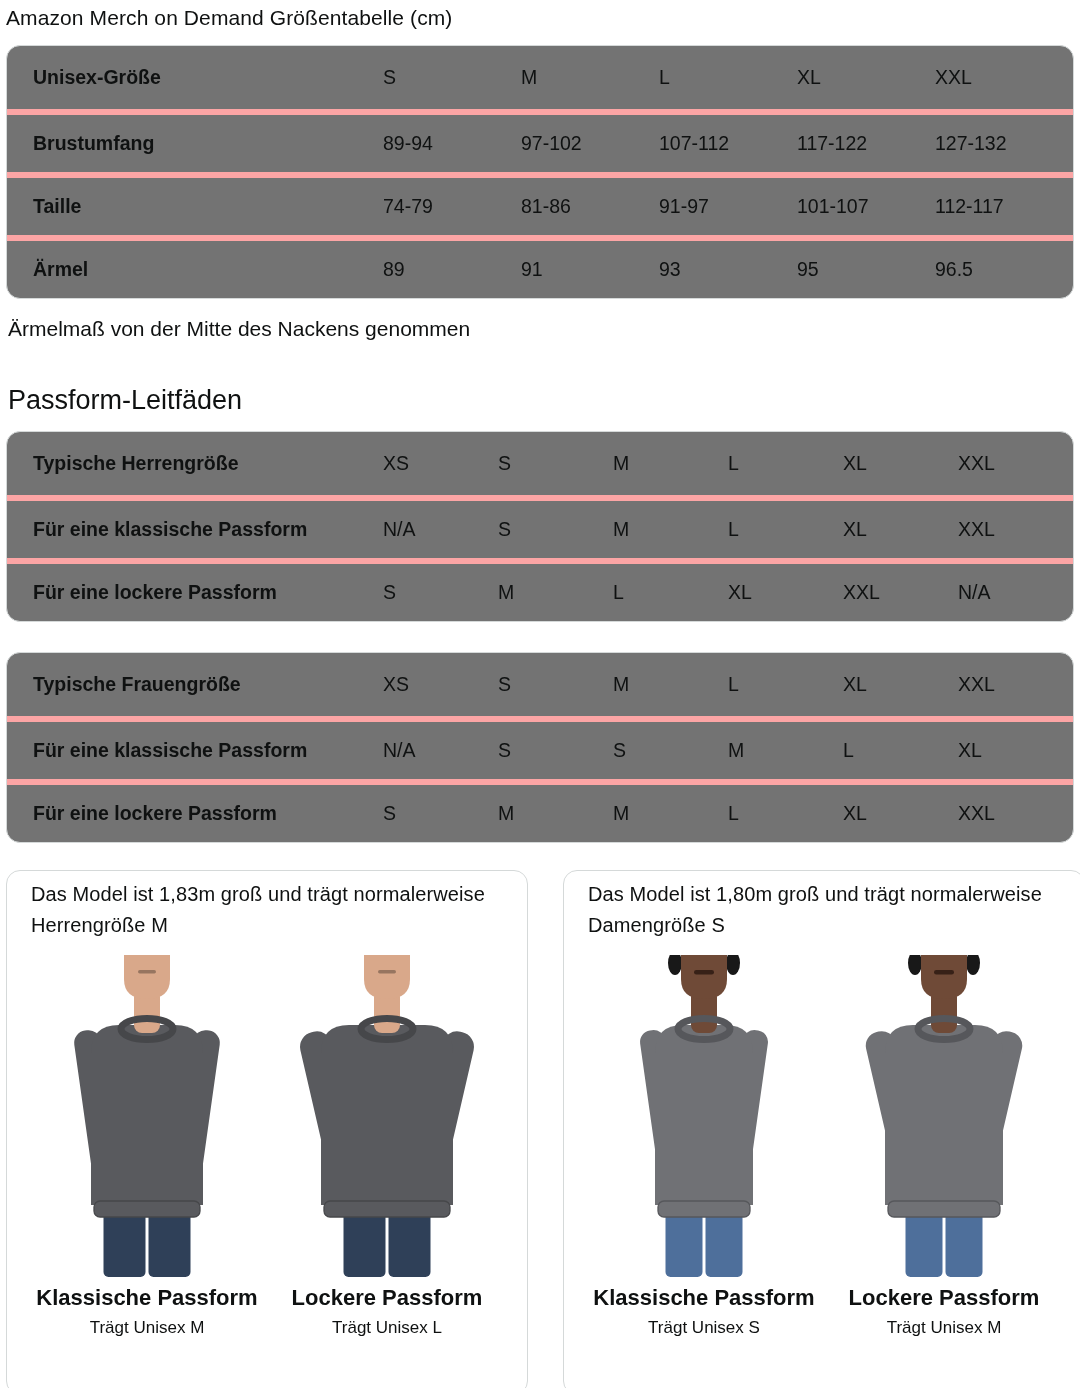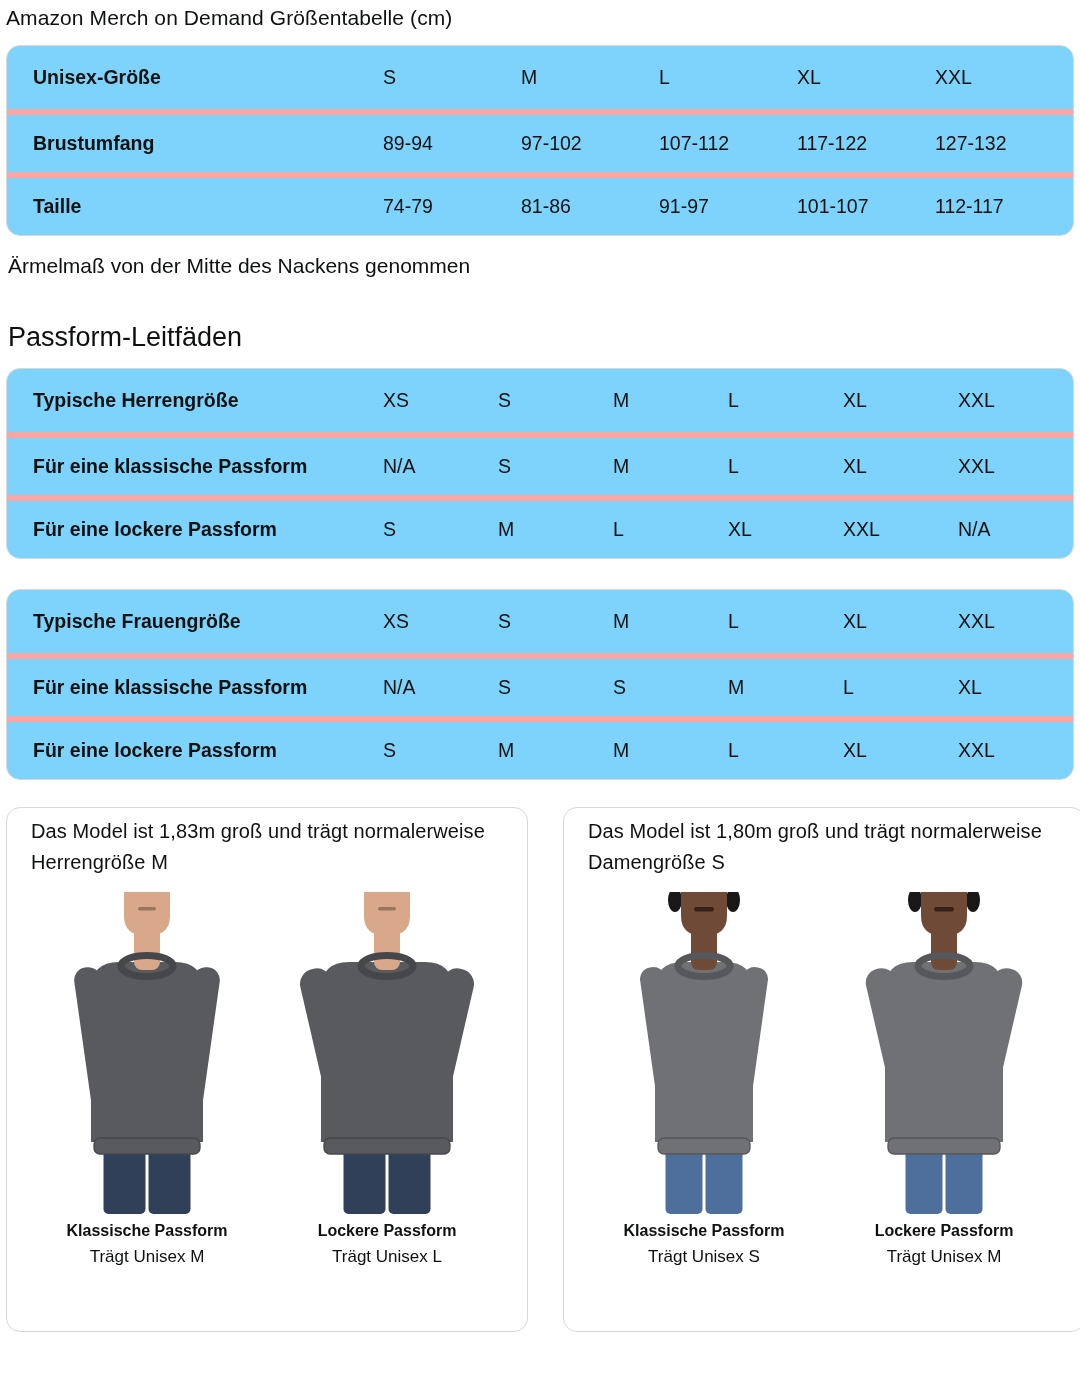--- a/index.html
+++ b/index.html
@@ -7,21 +7,21 @@
   body {
     height:1388px; overflow:hidden;
     font-family:"Liberation Sans","DejaVu Sans",sans-serif;
     color:#0f1111;
   }
   .page { padding:4px 6px 0 6px; }
   .page-title { font-size:21px; font-weight:400; margin:2px 0 0 0; letter-spacing:.1px; }
 
   .tbl {
     margin-top:15px; border:1px solid #d5d9d9; border-radius:14px;
-    overflow:hidden; background:#7dd3fc;
+    overflow:hidden; background:#737373;
   }
   .trow { display:grid; align-items:center; min-height:63px; padding-left:26px; }
   .trow.cols5 { grid-template-columns:350px repeat(5,1fr); }
   .trow.cols6 { grid-template-columns:350px repeat(6,1fr); }
   .trow + .trow { border-top:6px solid #fca5a5; }
   .cell { font-size:19.5px; font-weight:400; padding-right:6px; white-space:nowrap; }
   .cell.lbl { font-weight:700; }
 
   .note { font-size:21px; margin:18px 0 0 2px; }
   .section-heading { font-size:27px; font-weight:400; margin:44px 0 0 2px; }
@@ -29,21 +29,21 @@
   .cards { display:flex; gap:35px; margin-top:27px; }
   .card {
     flex:1; border:1px solid #d5d9d9; border-radius:14px;
     padding:8px 24px 18px 24px; background:#fff; height:525px;
   }
   .card-desc { font-size:20px; line-height:31px; letter-spacing:.1px; }
   .figures { display:flex; justify-content:center; gap:8px; margin-top:14px; }
   .figure { width:232px; display:flex; flex-direction:column; align-items:center; }
   .figure-art { width:225px; height:322px; }
   .figure-art svg { width:100%; height:100%; display:block; }
-  .fit-name { font-size:16px; font-weight:700; margin-top:8px; text-align:center; }
+  .fit-name { font-size:22px; font-weight:700; margin-top:8px; text-align:center; }
   .fit-size { font-size:17px; font-weight:400; margin-top:7px; text-align:center; }
 </style>
 </head>
 <body>
 
 <div class="page">
 
   <h1 class="page-title">Amazon Merch on Demand Größentabelle (cm)</h1>
 
   <div class="tbl">
@@ -63,20 +63,28 @@
       <div class="cell">117-122</div>
       <div class="cell">127-132</div>
     </div>
     <div class="trow cols5">
       <div class="cell lbl">Taille</div>
       <div class="cell">74-79</div>
       <div class="cell">81-86</div>
       <div class="cell">91-97</div>
       <div class="cell">101-107</div>
       <div class="cell">112-117</div>
+    </div>
+    <div class="trow cols5">
+      <div class="cell lbl">Ärmel</div>
+      <div class="cell">89</div>
+      <div class="cell">91</div>
+      <div class="cell">93</div>
+      <div class="cell">95</div>
+      <div class="cell">96.5</div>
     </div>
   </div>
 
   <p class="note">Ärmelmaß von der Mitte des Nackens genommen</p>
 
   <h2 class="section-heading">Passform-Leitfäden</h2>
 
   <div class="tbl">
     <div class="trow cols6">
       <div class="cell lbl">Typische Herrengröße</div>

